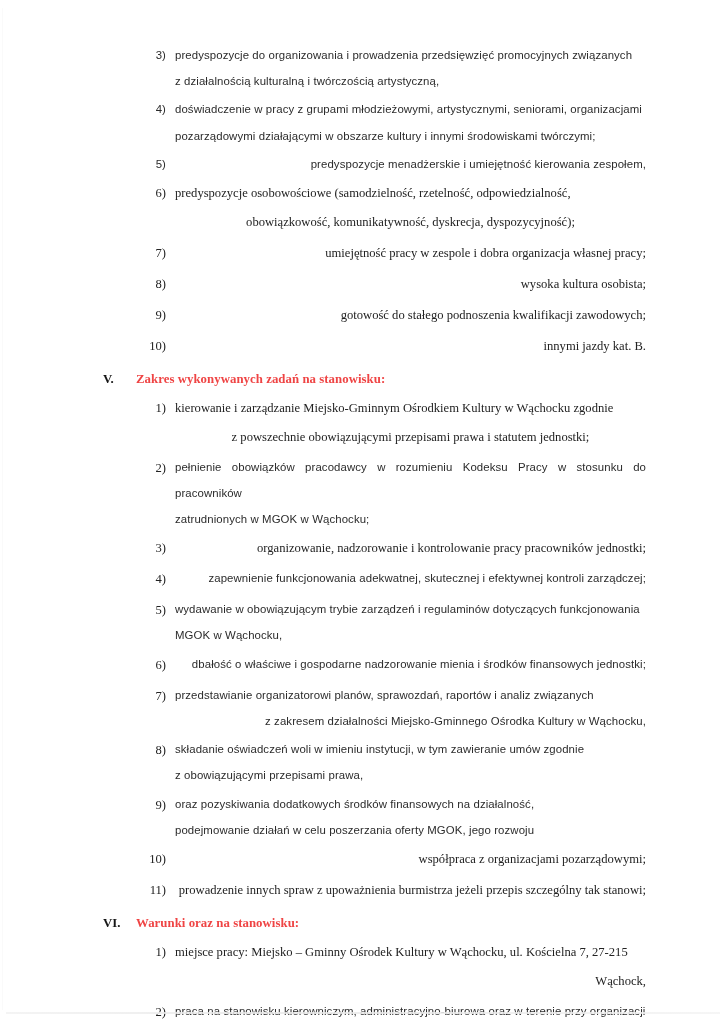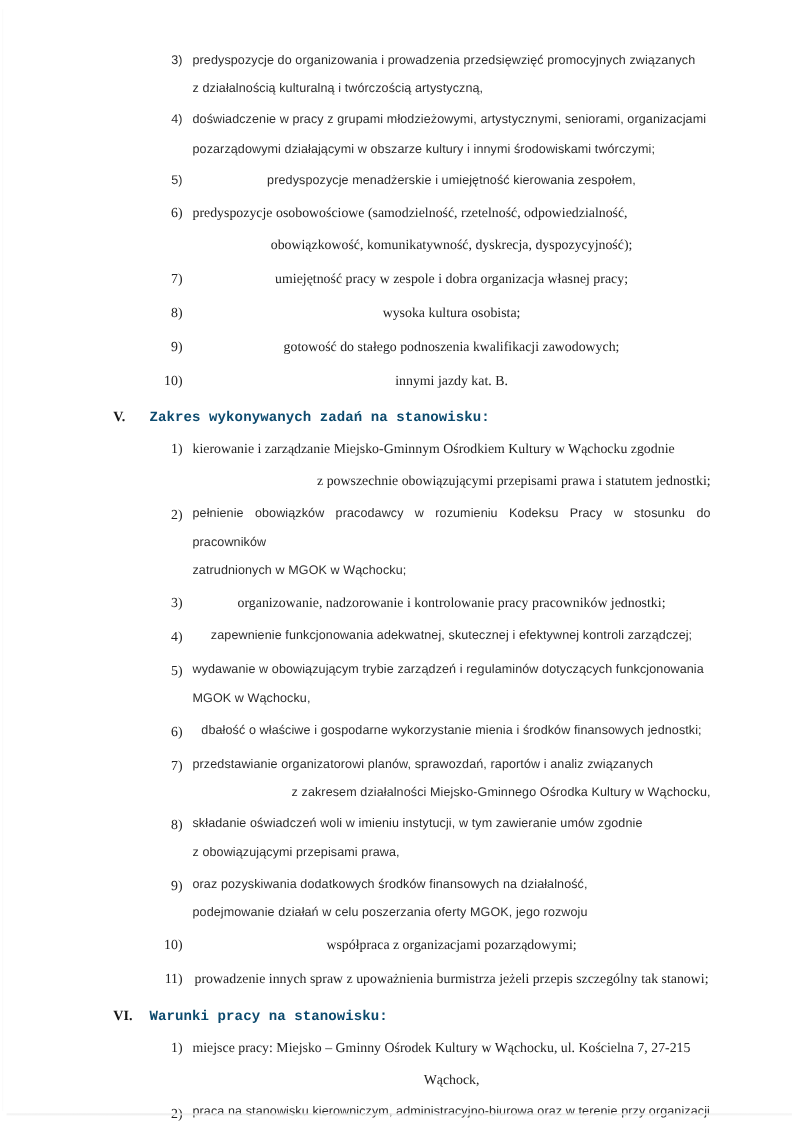--- a/index.html
+++ b/index.html
@@ -68,24 +68,24 @@
     font-family: "Liberation Serif", "DejaVu Serif", serif;
     font-size: 12.8px;
     font-weight: bold;
     color: #161616;
     text-align: left;
     padding-left: 17px;
     box-sizing: border-box;
     line-height: 1.55;
   }
   .section-title {
-    font-family: Liberation Mono, monospace;
+    font-family: Liberation Serif, serif;
     font-size: 12.8px;
     font-weight: bold;
-    color: #0c4a6e;
+    color: #ef4444;
     line-height: 1.55;
     letter-spacing: .05px;
   }
 
   
   .li {
     display: flex;
     align-items: flex-start;
     margin: 0 0 2px 0;
   }
@@ -96,21 +96,21 @@
     box-sizing: border-box;
     line-height: 2.3;
     white-space: nowrap;
   }
   .li-body {
     flex: 1 1 auto;
     line-height: 2.3;
     text-align: justify;
     text-justify: inter-word;
   }
-  .li-body.nojust { text-align: center; }
+  .li-body.nojust { text-align: right; }
   .li-body p { margin: 0; }
 
   
   .lvl1 { padding-left: 59px; }
 
   
   .content { -webkit-font-smoothing: antialiased; }
 </style>
 </head>
 <body>
@@ -187,21 +187,21 @@
       <div class="section-num">V.</div>
       <div class="section-title">Zakres wykonywanych zadań na stanowisku:</div>
     </div>
 
     <div class="lvl1">
 
       <div class="li">
         <div class="li-marker serif">1)</div>
         <div class="li-body serif">
           <p>kierowanie i zarządzanie Miejsko-Gminnym Ośrodkiem Kultury w Wąchocku zgodnie</p>
-          <p style="text-align:right">z powszechnie obowiązującymi przepisami prawa i statutem jednostki;</p>
+          <p style="text-align:center">z powszechnie obowiązującymi przepisami prawa i statutem jednostki;</p>
         </div>
       </div>
 
       <div class="li">
         <div class="li-marker serif">2)</div>
         <div class="li-body sans">
           <p>pełnienie obowiązków pracodawcy w rozumieniu Kodeksu Pracy w stosunku do pracowników</p>
           <p style="text-align:left">zatrudnionych w MGOK w Wąchocku;</p>
         </div>
       </div>
@@ -224,21 +224,21 @@
         <div class="li-marker serif">5)</div>
         <div class="li-body sans">
           <p>wydawanie w obowiązującym trybie zarządzeń i regulaminów dotyczących funkcjonowania</p>
           <p style="text-align:left">MGOK w Wąchocku,</p>
         </div>
       </div>
 
       <div class="li">
         <div class="li-marker serif">6)</div>
         <div class="li-body sans nojust">
-          <p>dbałość o właściwe i gospodarne wykorzystanie mienia i środków finansowych jednostki;</p>
+          <p>dbałość o właściwe i gospodarne nadzorowanie mienia i środków finansowych jednostki;</p>
         </div>
       </div>
 
       <div class="li">
         <div class="li-marker serif">7)</div>
         <div class="li-body sans">
           <p>przedstawianie organizatorowi planów, sprawozdań, raportów i analiz związanych</p>
           <p style="text-align:right">z zakresem działalności Miejsko-Gminnego Ośrodka Kultury w Wąchocku,</p>
         </div>
       </div>
@@ -270,30 +270,30 @@
         <div class="li-marker serif">11)</div>
         <div class="li-body serif nojust">
           <p>prowadzenie innych spraw z upoważnienia burmistrza jeżeli przepis szczególny tak stanowi;</p>
         </div>
       </div>
 
     </div>
 
     <div class="section-head">
       <div class="section-num">VI.</div>
-      <div class="section-title">Warunki pracy na stanowisku:</div>
+      <div class="section-title">Warunki oraz na stanowisku:</div>
     </div>
 
     <div class="lvl1">
 
       <div class="li">
         <div class="li-marker serif">1)</div>
         <div class="li-body serif">
           <p>miejsce pracy: Miejsko – Gminny Ośrodek Kultury w Wąchocku, ul. Kościelna 7, 27-215</p>
-          <p style="text-align:center">Wąchock,</p>
+          <p style="text-align:right">Wąchock,</p>
         </div>
       </div>
 
       <div class="li">
         <div class="li-marker serif">2)</div>
         <div class="li-body sans">
           <p>praca na stanowisku kierowniczym, administracyjno-biurowa oraz w terenie przy organizacji</p>
           <p style="text-align:left">imprez i wydarzeń kulturalnych,</p>
         </div>
       </div>

